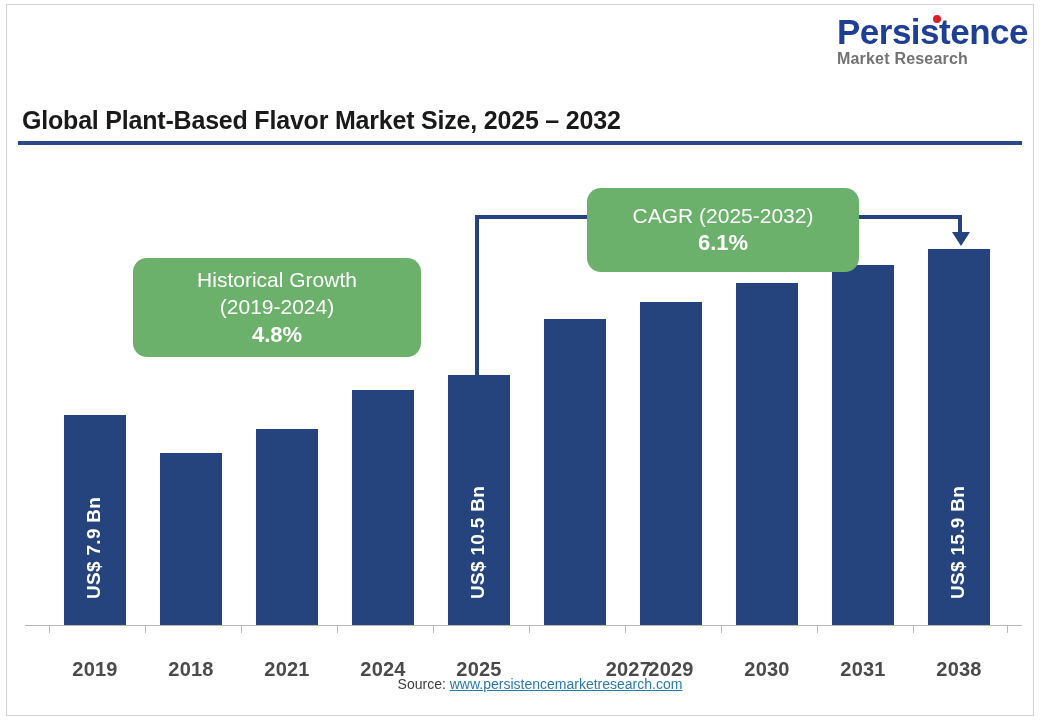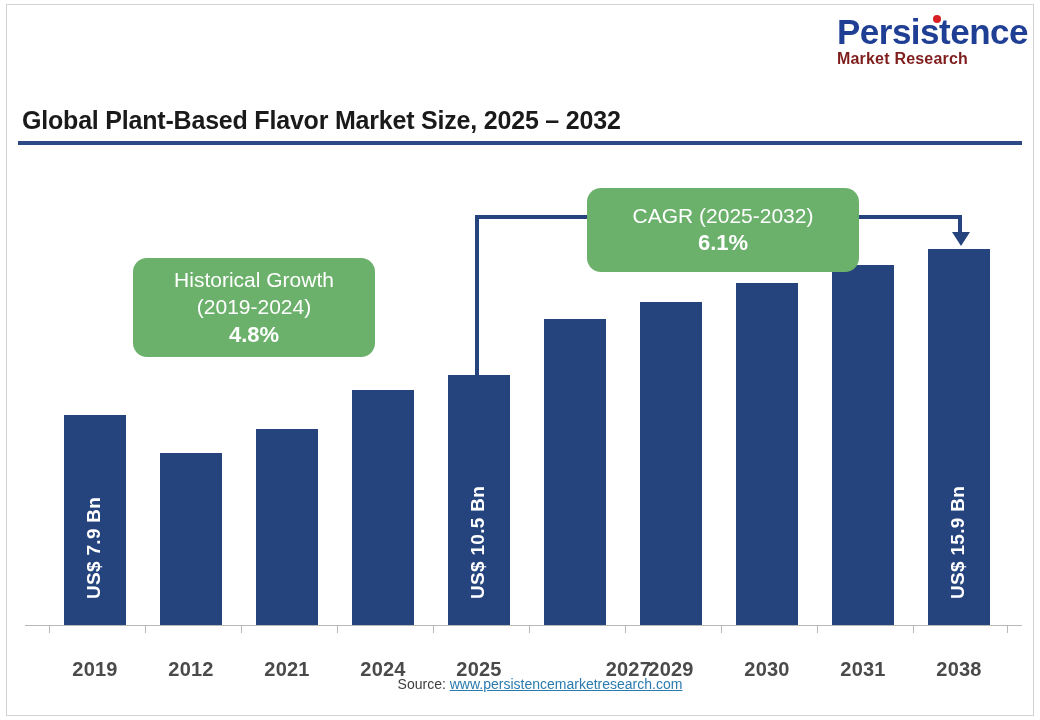--- a/index.html
+++ b/index.html
@@ -39,21 +39,21 @@
   #logo-dot {
     position: absolute;
     left: 96px; top: 1px;
     width: 8px; height: 8px;
     background: #D81F26;
     border-radius: 50%;
   }
   #logo-sub {
     font-size: 16px;
     font-weight: bold;
-    color: #7f1d1d;
+    color: #737373;
     letter-spacing: 0.2px;
     margin-top: 2px;
   }
 
   
   #title {
     position: absolute;
     left: 22px; top: 106px;
     font-size: 25px;
     font-weight: bold;
@@ -136,21 +136,21 @@
     display: flex;
     flex-direction: column;
     align-items: center;
     justify-content: center;
     line-height: 1.3;
   }
   .callout .c-line { font-size: 21px; }
   .callout .c-val { font-size: 22px; font-weight: bold; }
   #callout-historical {
     left: 133px; top: 258px;
-    width: 242px; height: 99px; text-align: right;
+    width: 288px; height: 99px; text-align: right;
   }
   #callout-cagr {
     left: 587px; top: 188px;
     width: 272px; height: 84px;
   }
 
   
   #source {
     position: absolute;
     left: 0; top: 676px;
@@ -207,21 +207,21 @@
         <div class="axis-tick" style="left: 529px;"></div>
         <div class="axis-tick" style="left: 625px;"></div>
         <div class="axis-tick" style="left: 721px;"></div>
         <div class="axis-tick" style="left: 817px;"></div>
         <div class="axis-tick" style="left: 913px;"></div>
         <div class="axis-tick" style="left: 1007px;"></div>
       </div>
     <div id="axis-line"></div>
     <div id="xlabels-layer">
         <div class="xtick-label" style="left: 35px;">2019</div>
-        <div class="xtick-label" style="left: 131px;">2012</div>
+        <div class="xtick-label" style="left: 131px;">2018</div>
         <div class="xtick-label" style="left: 227px;">2021</div>
         <div class="xtick-label" style="left: 323px;">2024</div>
         <div class="xtick-label" style="left: 419px;">2025</div>
         <div class="xtick-label" style="left: 531px; text-align: right;">2027</div>
         <div class="xtick-label" style="left: 611px;">2029</div>
         <div class="xtick-label" style="left: 707px;">2030</div>
         <div class="xtick-label" style="left: 803px;">2031</div>
         <div class="xtick-label" style="left: 899px;">2038</div>
       </div>
 

